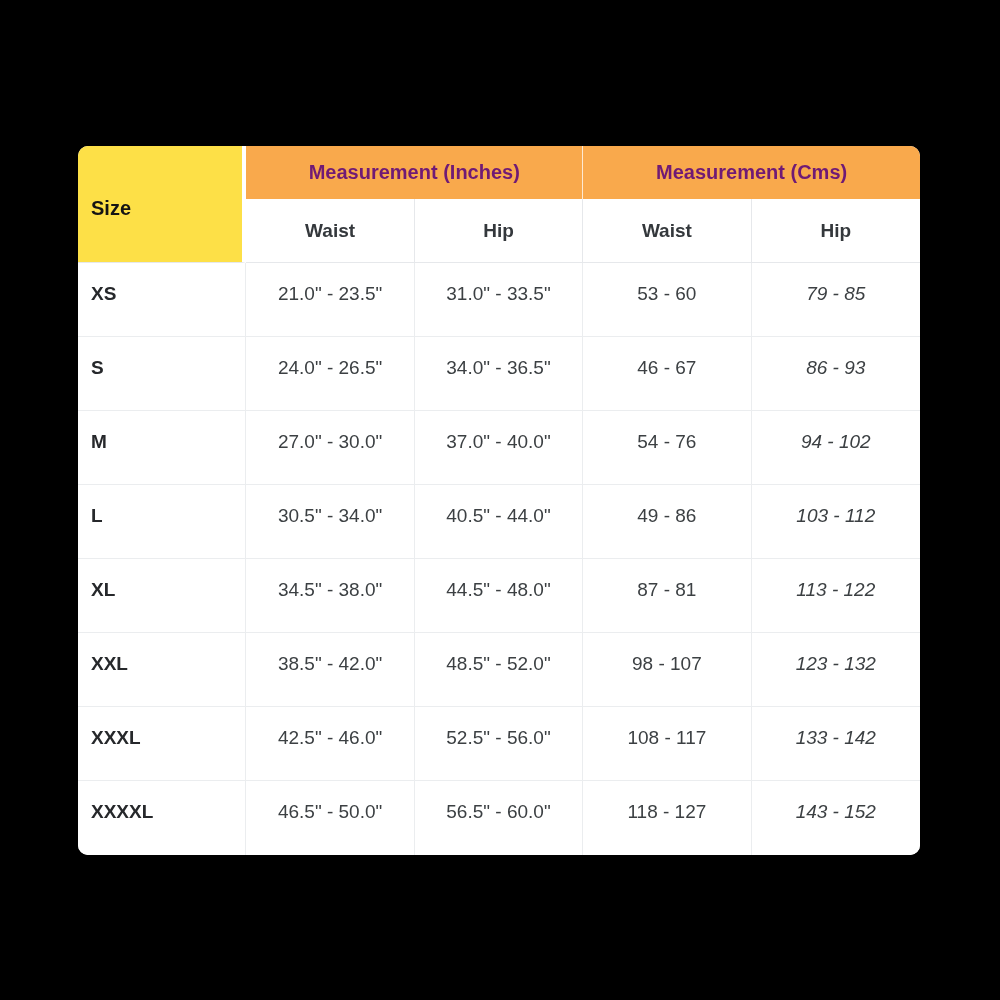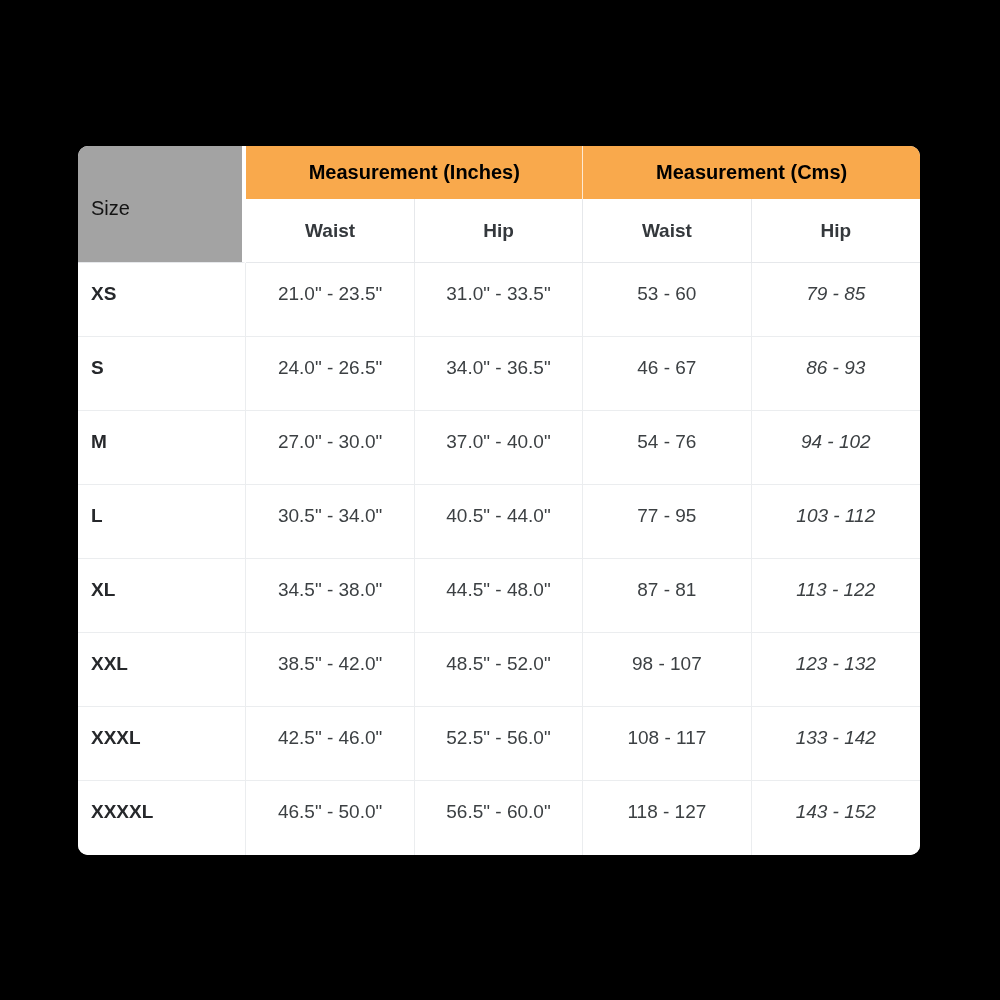--- a/index.html
+++ b/index.html
@@ -33,38 +33,38 @@
     table-layout: fixed;
   }
   table.size-chart col { width: 20%; }
 
   th, td {
     font-size: 19px;
     box-sizing: border-box;
   }
 
   th.corner {
-    background: #a3a3a3;
+    background: #fde047;
     text-align: left;
     vertical-align: middle;
     padding: 8px 0 0 13px;
-    font-weight: 400;
+    font-weight: 700;
     font-size: 20px;
     color: #141414;
     border-right: 4px solid #ffffff;
     border-bottom: 1px solid #E6E8EB;
   }
   th.grp {
     background: #F9A94C;
     height: 53px;
     text-align: center;
     vertical-align: middle;
     font-weight: 700;
     font-size: 20px;
-    color: #000000;
+    color: #701a75;
   }
   th.grp-in {
     border-right: 1px solid rgba(255,255,255,0.75);
   }
   tr.subhead th {
     height: 64px;
     background: #ffffff;
     text-align: center;
     vertical-align: middle;
     font-weight: 700;
@@ -138,21 +138,21 @@
           <td class="size">M</td>
           <td>27.0" - 30.0"</td>
           <td>37.0" - 40.0"</td>
           <td>54 - 76</td>
           <td>94 - 102</td>
         </tr>
         <tr>
           <td class="size">L</td>
           <td>30.5" - 34.0"</td>
           <td>40.5" - 44.0"</td>
-          <td>77 - 95</td>
+          <td>49 - 86</td>
           <td>103 - 112</td>
         </tr>
         <tr>
           <td class="size">XL</td>
           <td>34.5" - 38.0"</td>
           <td>44.5" - 48.0"</td>
           <td>87 - 81</td>
           <td>113 - 122</td>
         </tr>
         <tr>

